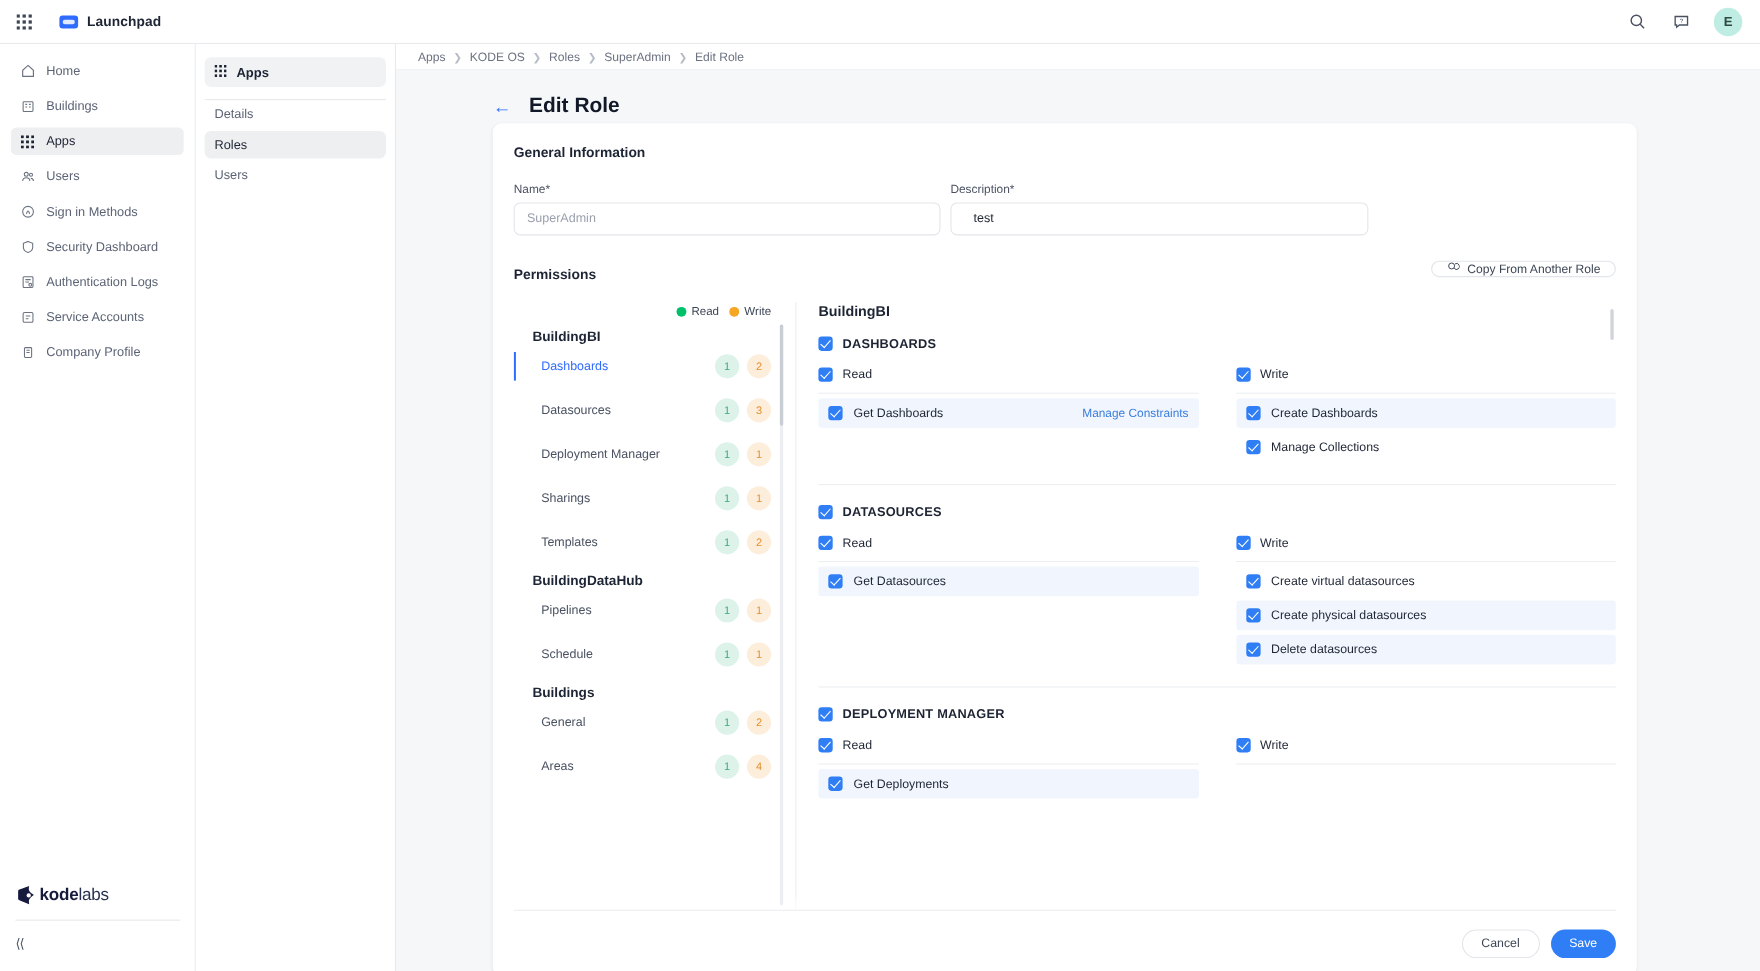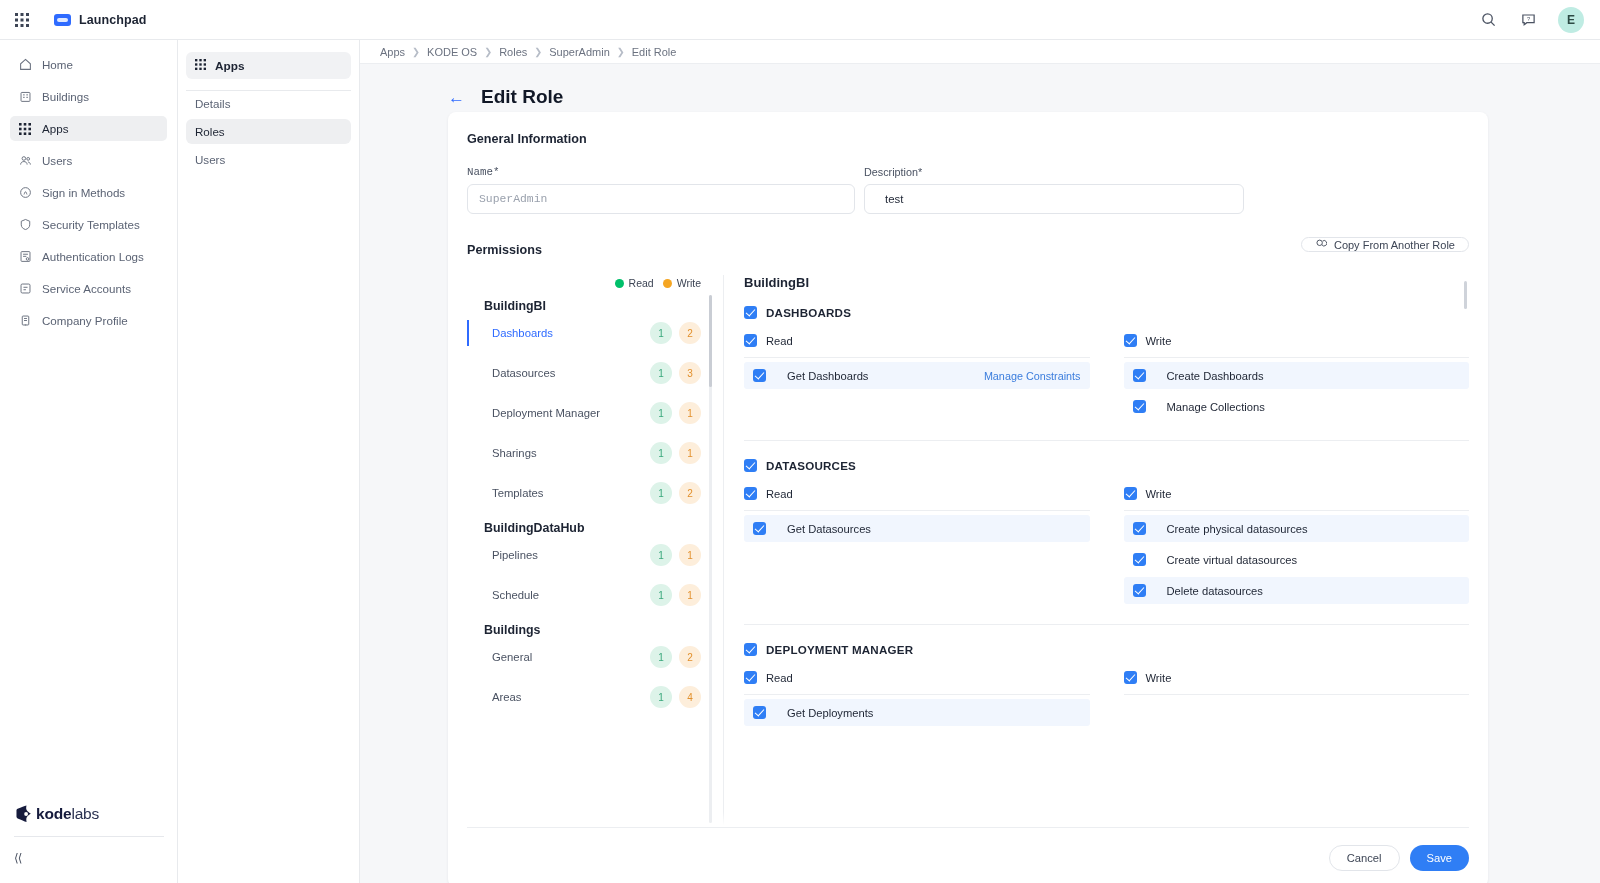--- a/index.html
+++ b/index.html
@@ -103,21 +103,21 @@
   .gi-title { position:absolute; left: 19px; top: 20px; }
 
   .field-label { font-size: 10.8px; color:#4a5262; margin-bottom: 6px; }
   .field {
     height: 30px; border: 1px solid #e2e5ea; border-radius: 6px;
     display:flex; align-items:center; padding: 0 11px; font-size: 11.4px;
     background:#ffffff; cursor:text;
   }
   .field.ph { color:#9aa1ad; }
   .field.val { color:#1d2433;padding-left:20px; }
-  .f-name { position:absolute; left: 19px; top: 54px; width: 388px; font-family: Liberation Mono, monospace; }
+  .f-name { position:absolute; left: 19px; top: 54px; width: 388px; }
   .f-desc { position:absolute; left: 416px; top: 54px; width: 380px; }
 
   .perm-title { position:absolute; left: 19px; top: 131px; }
   .copy-btn {
     position:absolute; right: 19px; top: 125px; height: 15px;
     border: 1px solid #e2e5ea; border-radius: 15px; background:#ffffff;
     display:flex; align-items:center; gap:7px; padding: 0 13px;
     font-size: 11px; color:#3d4555; cursor:pointer;
   }
 
@@ -156,21 +156,21 @@
   }
   .rp-title { font-size: 13px; font-weight: 600; color:#1d2433; margin-bottom: 16px; }
   .sect { margin-bottom: 8px; }
   .sect-head { display:flex; align-items:center; gap:9px; margin-bottom: 15px; }
   .sect-name { font-size: 11.6px; font-weight: 600; color:#1d2433; letter-spacing:.2px; }
   .cols { display:flex; gap: 34px; }
   .col { flex:1; min-width:0; }
   .col-head { display:flex; align-items:center; gap:9px; padding-bottom: 10px; border-bottom: 1px solid #eceef1; }
   .col-head .lbl { font-size: 11.2px; color:#1d2433; }
   .perm-row {
-    display:flex; align-items:center; gap:21px; height: 27px; padding: 0 9px; margin-top: 4px;
+    display:flex; align-items:center; gap:10px; height: 27px; padding: 0 9px; margin-top: 4px;
     font-size: 11.2px; color:#1d2433; border-radius: 3px; cursor:pointer;
   }
   .perm-row.hl { background:#f1f6fe; }
   .perm-row .mc { margin-left:auto; color:#3b7ddd; font-size: 10.8px; cursor:pointer; }
   .sect-sep { height:1px; background:#eceef1; margin: 20px 0 18px 0; }
 
   .cb { width: 13px; height: 13px; border-radius: 3px; background:#2f7ef5; position:relative; flex:0 0 13px; cursor:pointer;}
   .cb:after {
     content:""; position:absolute; left:4px; top:1px; width:4px; height:8px;
     border:solid #fff; border-width: 0 1.8px 1.8px 0; transform: rotate(42deg);
@@ -294,21 +294,21 @@
       </span>
       <span>Sign in Methods</span>
     </div>
 
     <div class="nav-item">
       <span class="nav-ico">
         <svg width="13" height="13" viewBox="0 0 16 16" fill="none" stroke="#6b7280" stroke-width="1.2">
             <path d="M8 1.8 13.2 4v4.4c0 3-2.3 5-5.2 5.8C5.1 13.4 2.8 11.4 2.8 8.4V4Z"></path>
           </svg>
       </span>
-      <span>Security Templates</span>
+      <span>Security Dashboard</span>
     </div>
 
     <div class="nav-item">
       <span class="nav-ico">
         <svg width="13" height="13" viewBox="0 0 16 16" fill="none" stroke="#6b7280" stroke-width="1.2">
           <rect x="2.5" y="2" width="11" height="12" rx="1"></rect>
             <line x1="5" y1="5.2" x2="11" y2="5.2"></line>
             <line x1="5" y1="7.8" x2="9" y2="7.8"></line>
             <circle cx="10.5" cy="11" r="1.6"></circle>
         </svg>
@@ -559,27 +559,27 @@
             <div class="perm-row hl">
               <span class="cb"></span>
               <span>Get Datasources</span>
             </div>
           </div>
           <div class="col">
             <div class="col-head">
               <span class="cb"></span>
               <span class="lbl">Write</span>
             </div>
+            <div class="perm-row">
+              <span class="cb"></span>
+              <span>Create virtual datasources</span>
+            </div>
             <div class="perm-row hl">
               <span class="cb"></span>
               <span>Create physical datasources</span>
-            </div>
-            <div class="perm-row">
-              <span class="cb"></span>
-              <span>Create virtual datasources</span>
             </div>
             <div class="perm-row hl">
               <span class="cb"></span>
               <span>Delete datasources</span>
             </div>
           </div>
         </div>
       </div>
 
       <div class="sect-sep"></div>

